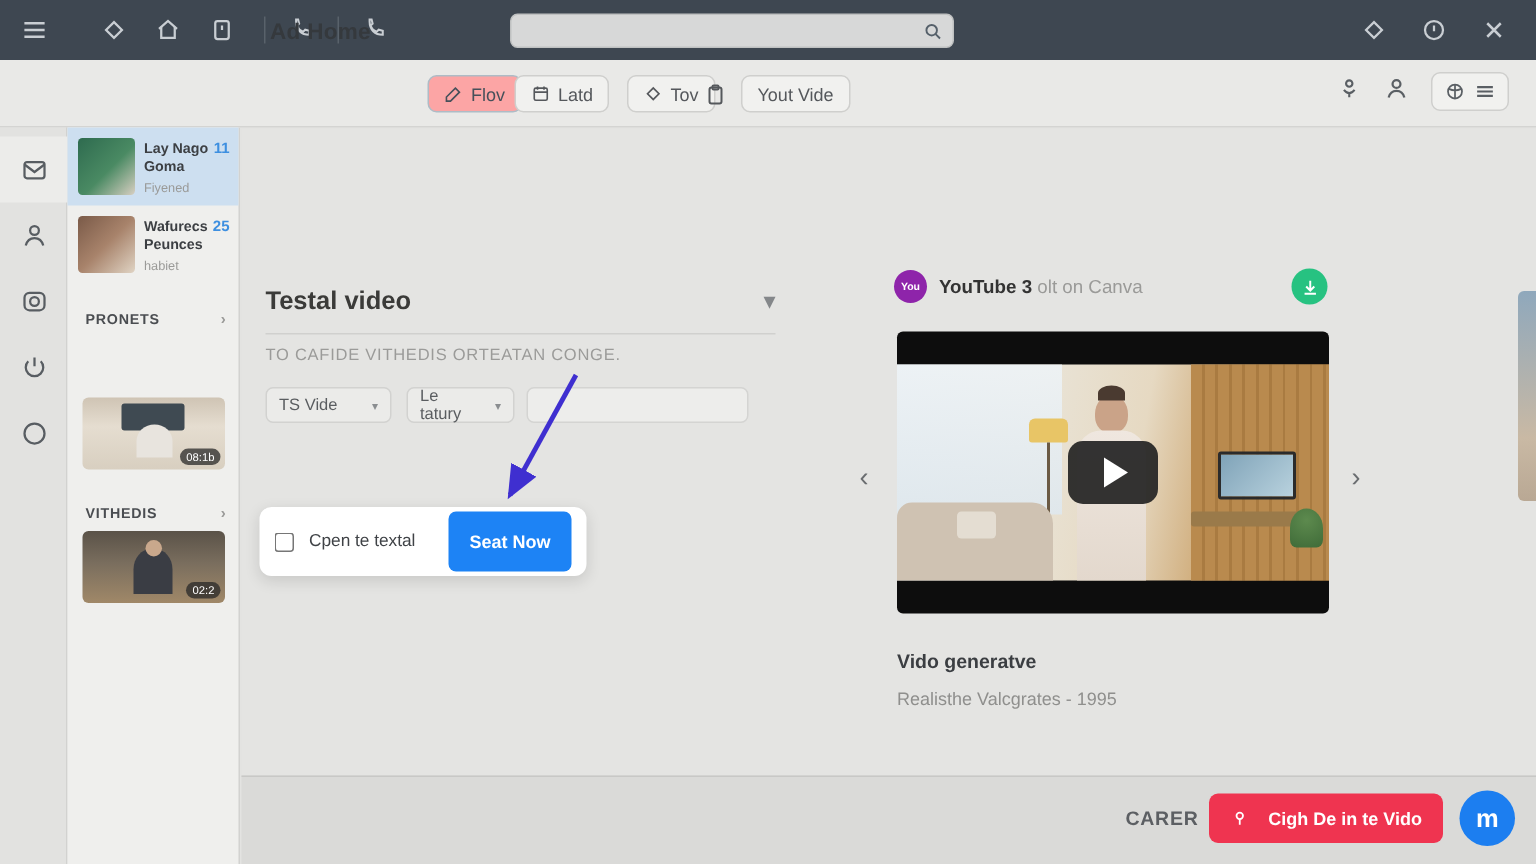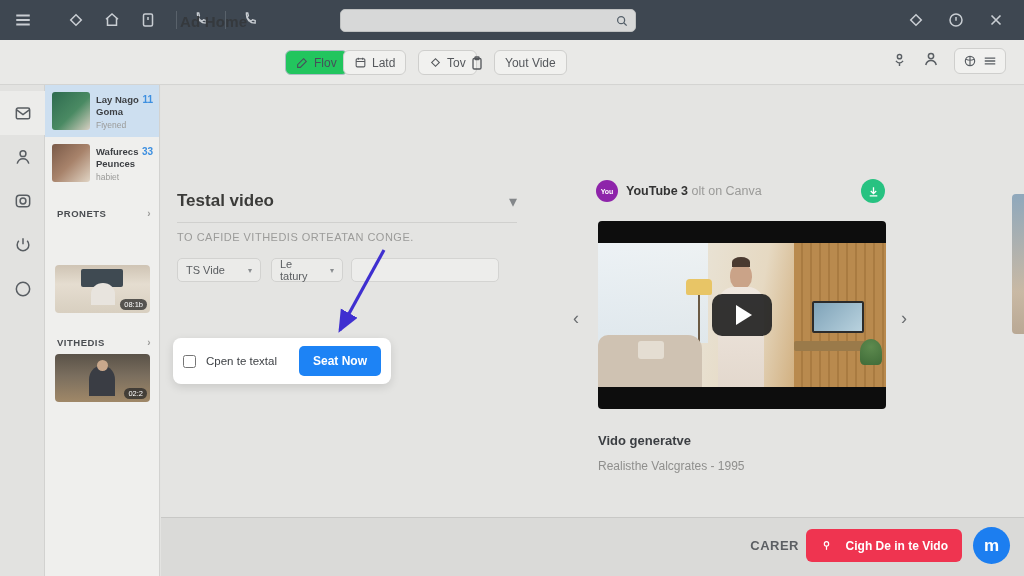--- a/index.html
+++ b/index.html
@@ -13,21 +13,21 @@
   .tb-sep { width:1px; height:18px; background:#59626b; margin:0 4px; }
   .searchbar { position:absolute; left:340px; top:9px; width:296px; height:23px; background:#d7d8d8; border-radius:5px; border:1px solid #bfc1c1; display:flex; align-items:center; justify-content:flex-end; padding-right:6px; }
   .searchbar svg { width:14px; height:14px; color:#55606a; }
   .topbar-right { position:absolute; right:8px; top:0; height:40px; display:flex; align-items:center; }
 
   
   .toolbar { position:absolute; left:0; top:40px; width:1024px; height:45px; background:#e9e9e7; border-bottom:1px solid #d4d4d2; }
   .toolbar-title { position:absolute; left:180px; top:13px; font-size:15px; font-weight:bold; color:#35393d; letter-spacing:.2px; }
   .tbar-btn { position:absolute; top:50px; height:25px; border-radius:6px; border:1px solid #cfcfcd; background:#f1f1ef; color:#55585c; font-size:12px; display:flex; align-items:center; gap:5px; padding:0 10px; cursor:pointer; }
   .tbar-btn svg { width:13px; height:13px; }
-  .tbar-btn.active { background:#22c55e; border-color:#aebcc6; color:#46505a; }
+  .tbar-btn.active { background:#fca5a5; border-color:#aebcc6; color:#46505a; }
   .rail-burger { position:absolute; left:12px; top:52px; color:#5a5f64; }
   .side-avatar { position:absolute; left:55px; top:48px; width:29px; height:29px; border-radius:50%; background:#a21caf; color:#fff; font-size:9px; font-weight:bold; display:flex; align-items:center; justify-content:center; cursor:pointer; }
   .side-listicon { position:absolute; left:131px; top:54px; color:#5a5f64; cursor:pointer; }
   .toolbar-right { position:absolute; right:18px; top:48px; display:flex; align-items:center; gap:14px; color:#5a5f64; }
   .toolbar-right .pill { border:1px solid #cfcfcd; background:#f1f1ef; border-radius:6px; height:26px; display:flex; align-items:center; gap:6px; padding:0 8px; cursor:pointer; }
 
   
   .rail { position:absolute; left:0; top:85px; width:45px; height:491px; background:#e2e2e0; border-right:1px solid #d2d2d0; }
   .rail-item { width:45px; height:44px; display:flex; align-items:center; justify-content:center; color:#585d62; cursor:pointer; }
   .rail-item.selected { background:#ececea; }
@@ -53,21 +53,21 @@
   .form-title-row .chev { color:#84878a; cursor:pointer; }
   .form-divider { position:absolute; left:16px; top:136px; width:340px; height:1px; background:#d0d0ce; }
   .form-desc { position:absolute; left:16px; top:145px; font-size:11px; letter-spacing:.5px; color:#9b9b99; }
   .dd { position:absolute; top:172px; height:24px; background:#ebebe9; border:1px solid #d2d2d0; border-radius:5px; font-size:11px; color:#5a5d60; display:flex; align-items:center; justify-content:space-between; padding:0 8px; cursor:pointer; gap:10px; }
   .dd .caret { font-size:8px; color:#8a8d90; }
   .form-input { position:absolute; left:190px; top:172px; width:148px; height:24px; background:#ededeb; border:1px solid #d4d4d2; border-radius:5px; font-size:11px; padding:0 8px; color:#444; font-family:"Liberation Sans", sans-serif; }
 
   .popcard { position:absolute; left:12px; top:252px; width:218px; height:46px; background:#ffffff; border-radius:8px; box-shadow:0 3px 10px rgba(0,0,0,.12); display:flex; align-items:center; padding:0 10px; gap:10px; }
   .popcard input[type=checkbox] { width:13px; height:13px; accent-color:#fff; cursor:pointer; }
   .pop-label { font-size:11.5px; color:#3f4246; white-space:nowrap; }
-  .seat-btn { margin-left:auto; background:#1d83f5; color:#fff; border:none; border-radius:5px; height:30px; padding:0 14px; font-size:12px; font-weight:bold; cursor:pointer; font-family:"Liberation Sans", sans-serif; }
+  .seat-btn { margin-left:auto; background:#1d83f5; color:#fff; border:none; border-radius:5px; height:40px; padding:0 14px; font-size:12px; font-weight:bold; cursor:pointer; font-family:"Liberation Sans", sans-serif; }
 
   .anno-arrow { position:absolute; left:155px; top:160px; width:80px; height:105px; pointer-events:none; }
 
   
   .prev-head { position:absolute; left:435px; top:94px; display:flex; align-items:center; gap:8px; }
   .prev-avatar { width:22px; height:22px; border-radius:50%; background:#8e24aa; color:#fff; font-size:7px; font-weight:bold; display:flex; align-items:center; justify-content:center; }
   .prev-title { font-size:12.5px; color:#333; }
   .prev-title b { font-weight:bold; }
   .prev-title .muted { color:#9a9a98; font-weight:normal; }
   .dl-btn { position:absolute; left:700px; top:93px; width:24px; height:24px; border-radius:50%; background:#27c281; color:#fff; display:flex; align-items:center; justify-content:center; cursor:pointer; border:none; }
@@ -271,21 +271,21 @@
       <div class="chat-sub">Fiyened</div>
     </div>
     <span class="chat-badge">11</span>
   </div>
   <div class="chat-item">
     <div class="chat-thumb thumb2"></div>
     <div class="chat-meta">
       <span>Wafurecs Peunces</span>
       <div class="chat-sub">habiet</div>
     </div>
-    <span class="chat-badge">33</span>
+    <span class="chat-badge">25</span>
   </div>
 
   <div class="sec-head" style="margin-top:8px">
     <span>PRONETS</span>
     <span class="chev">›</span>
   </div>
   <div class="side-video vid1">
     <div class="tvs"></div>
       <div class="fig"></div>
     <span class="sv-badge">08:1b</span>

